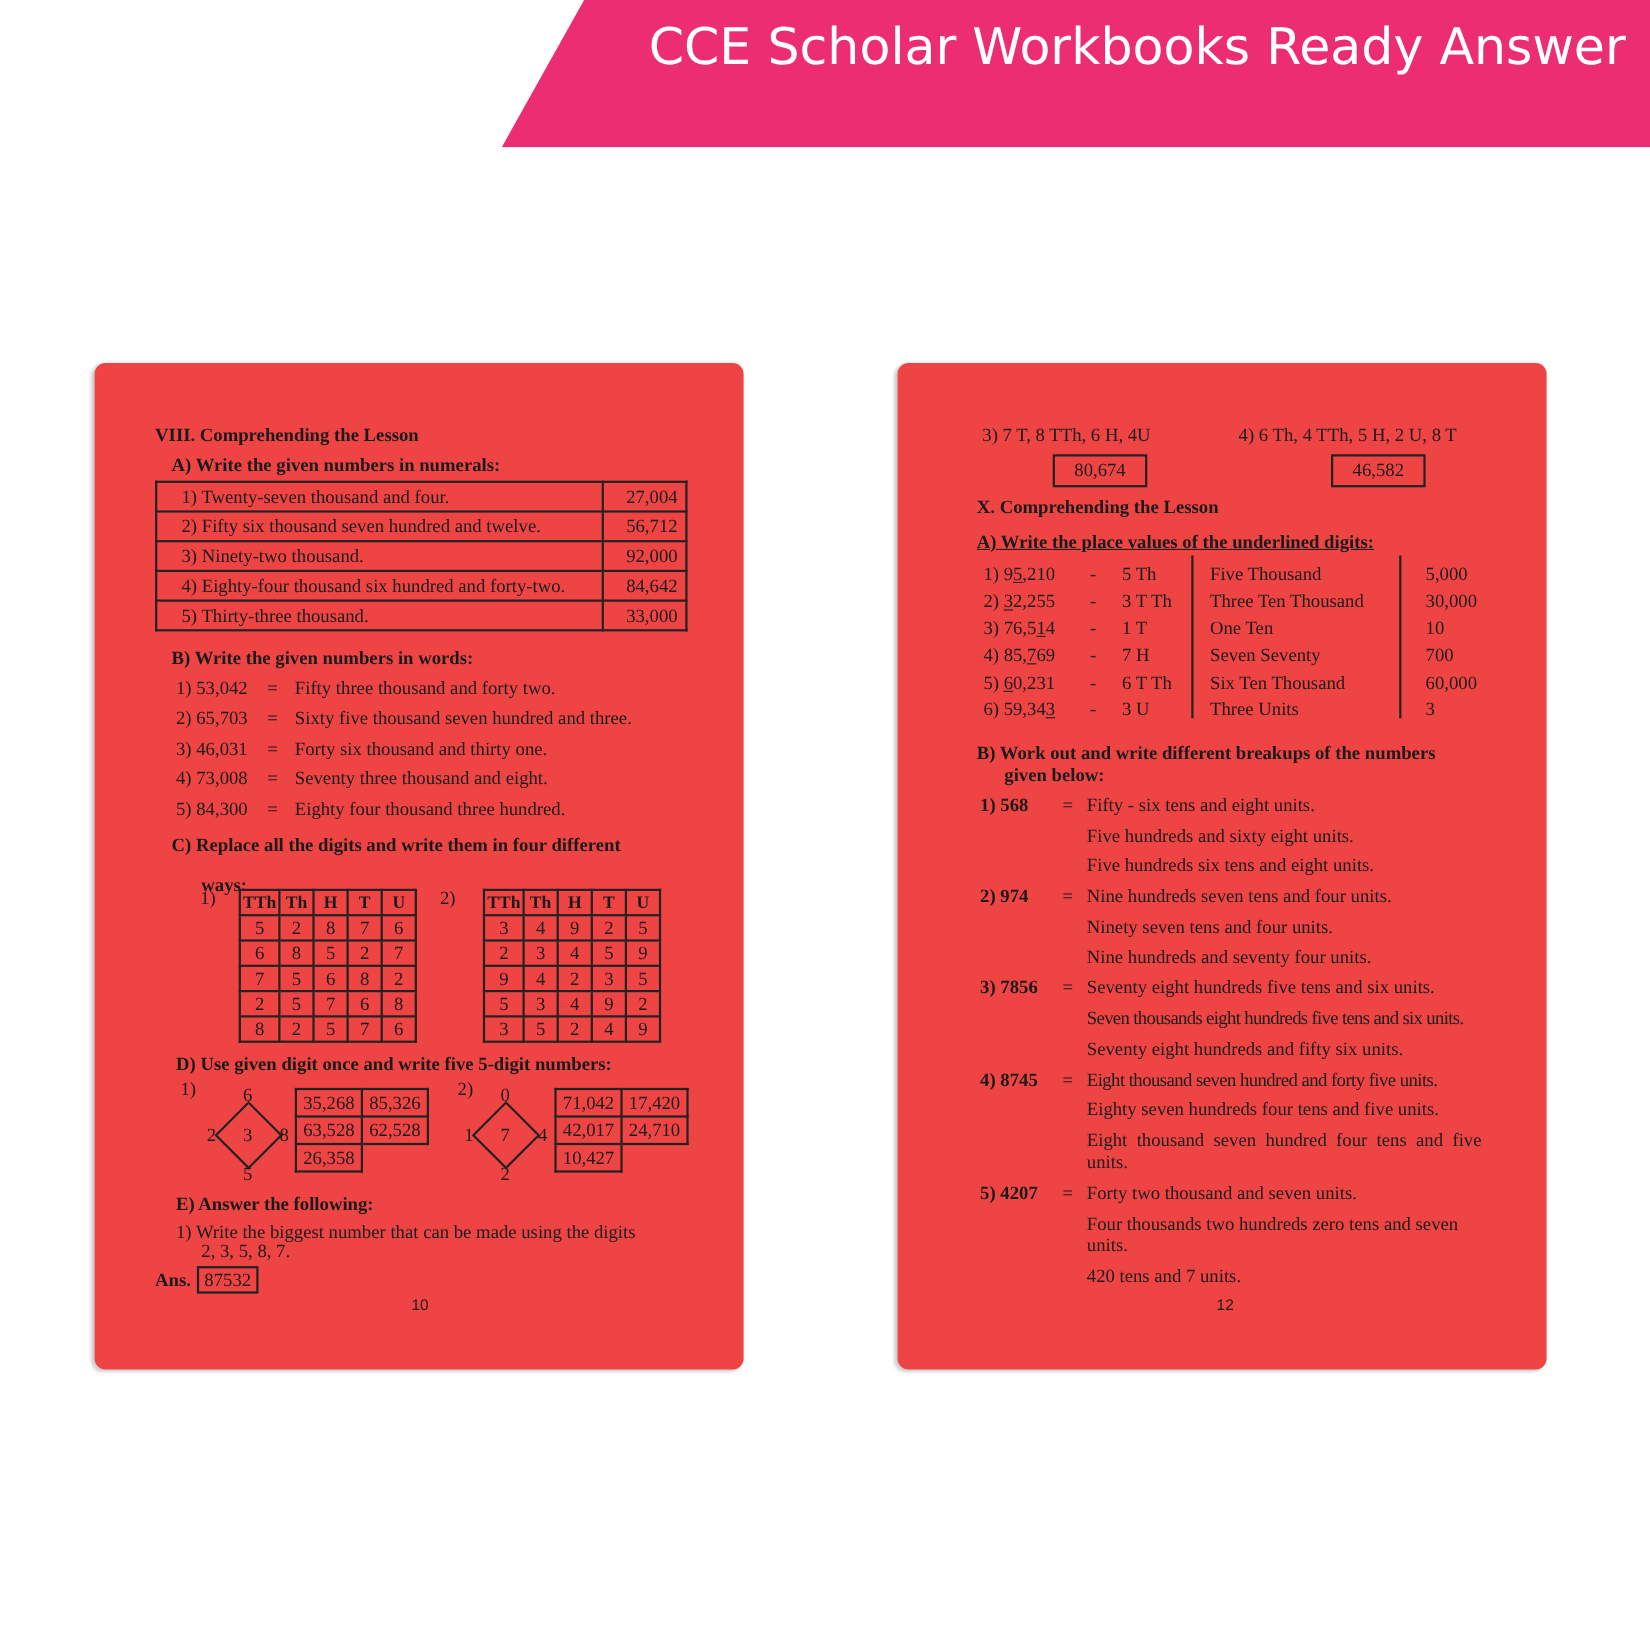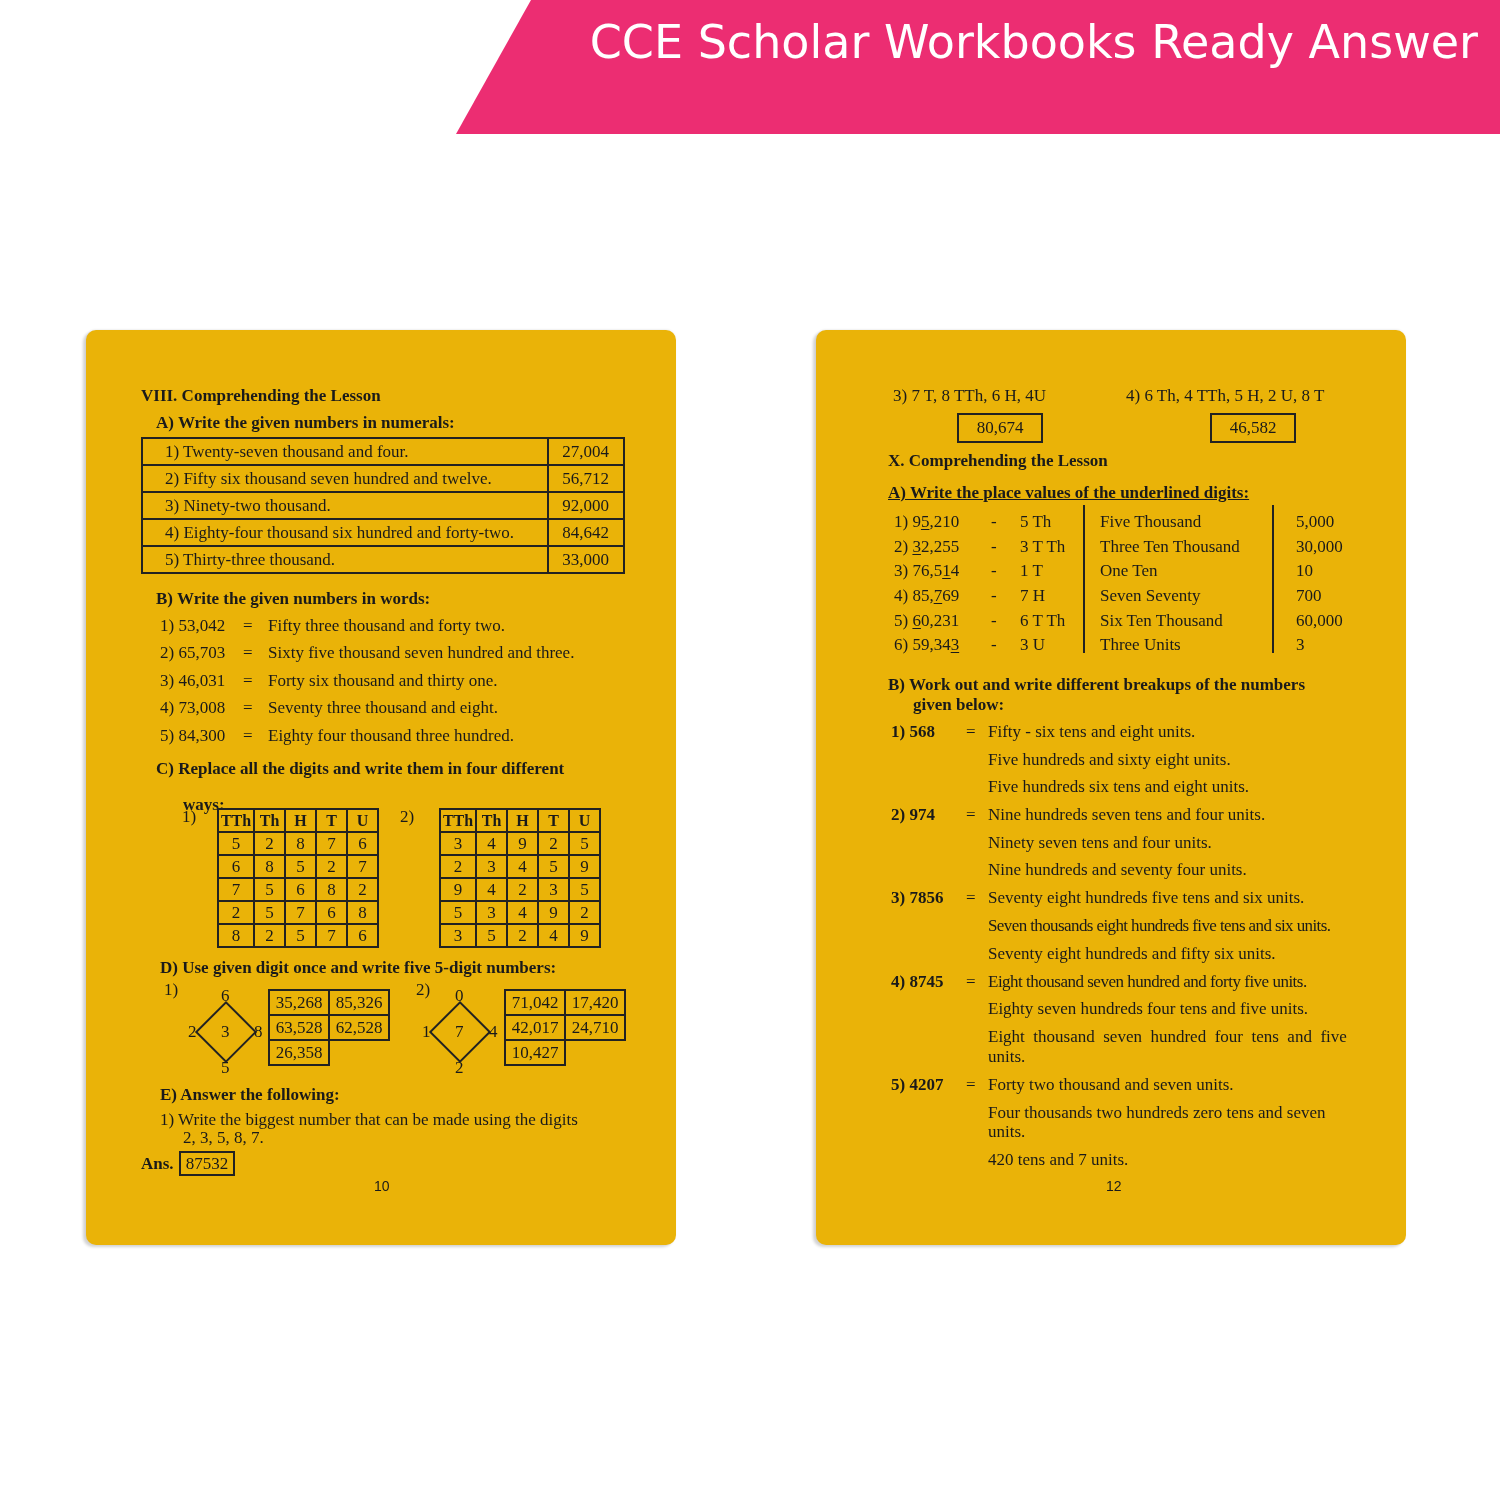--- a/index.html
+++ b/index.html
@@ -11,36 +11,36 @@
     background: #ec2d72;
     clip-path: polygon(75px 0, 1044px 0, 1044px 134px, 0 134px);
   }
   .banner-title {
     position: absolute; right: 22px; top: 16px; text-align: right;
     color: #ffffff; font-family: "DejaVu Sans", "Liberation Sans", sans-serif;
     font-size: 46px; line-height: 52px; font-weight: normal; letter-spacing: 0px;
   }
 
   .page {
-    position: absolute; top: 330px; width: 590px; height: 915px; background: #eab308;
+    position: absolute; top: 330px; width: 590px; height: 915px; background: #ef4444;
     border-radius: 10px;
     box-shadow: -3px 2px 3px rgba(0,0,0,0.18), 0 -1px 2px rgba(0,0,0,0.06);
   }
   .page.left { left: 86px; }
   .page.right { left: 816px; }
 
   .abs { position: absolute; white-space: nowrap; }
   .b { font-weight: bold; }
   .t17 { font-size: 17px; line-height: 20px; }
   .page-num { font-family: "Liberation Sans", sans-serif; font-size: 14px; }
 
   table.numerals { position: absolute; left: 55px; top: 107px; border-collapse: collapse; width: 484px; }
   table.numerals td { border: 2px solid #222; height: 27px; font-size: 17px; padding: 0 6px; }
   table.numerals td.q { padding-left: 22px; }
-  table.numerals td.a { width: 76px; text-align: center; padding-right: 7px; border-radius: 11px; }
+  table.numerals td.a { width: 76px; text-align: right; padding-right: 7px; border-radius: 11px; }
 
   table.grid { position: absolute; border-collapse: collapse; }
   table.grid td { border: 2px solid #222; width: 31px; height: 23px; text-align: center; font-size: 17px; line-height: 19px; padding: 0; }
   table.grid tr.hdr td { font-weight: bold; font-size: 16px; }
   table.grid td.first { width: 36px; }
 
   table.boxes { position: absolute; border-collapse: collapse; }
   table.boxes td { border: 2px solid #222; height: 25px; font-size: 17px; padding: 0 4px; text-align: center; width: 60px; }
   table.boxes td.empty { border: none; }
 

